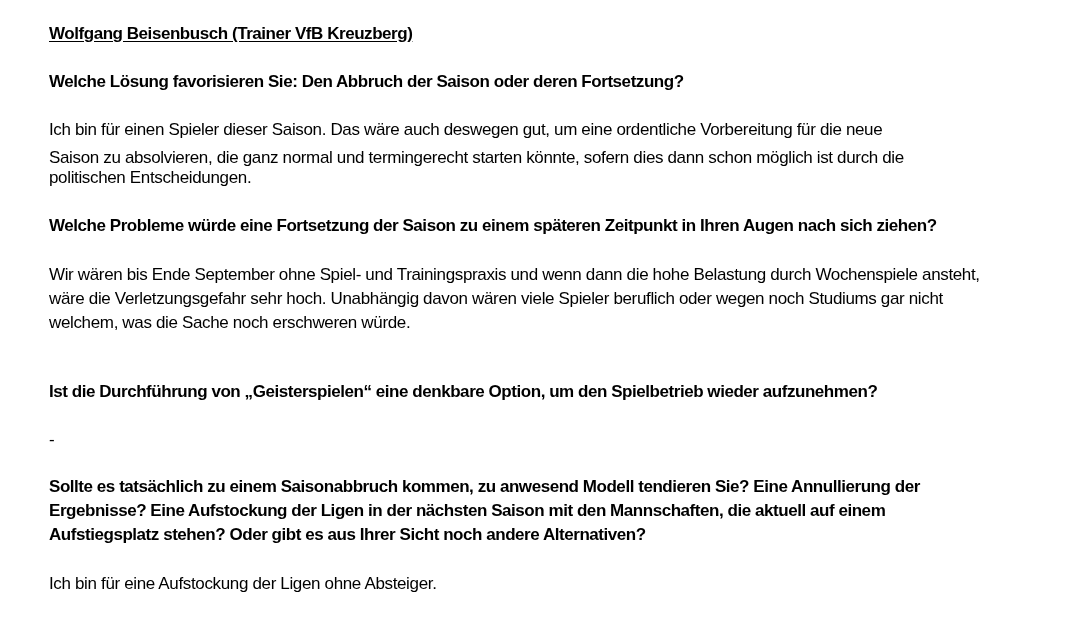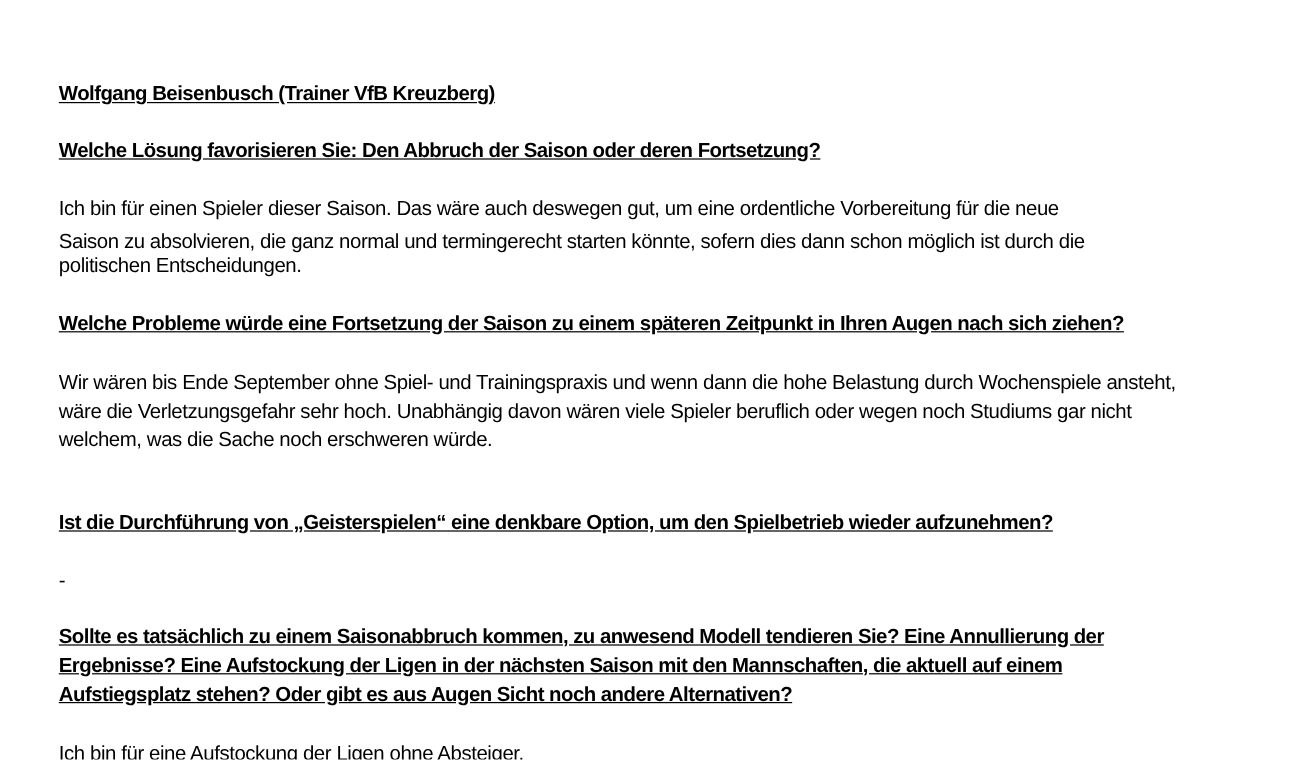--- a/index.html
+++ b/index.html
@@ -4,23 +4,23 @@
   <style>
     html, body { margin: 0; padding: 0; background: #ffffff; }
     body {
       width: 1074px; height: 633px; overflow: hidden; position: relative;
       font-family: "Liberation Sans", "DejaVu Sans", sans-serif;
       color: #000000;
     }
     .doc { position: absolute; left: 49px; top: 0; width: 1010px; }
     .line {
       position: absolute; left: 0; white-space: nowrap;
-      font-size: 17px; letter-spacing: -0.35px; line-height: 24px; margin-top: 44px;
+      font-size: 17px; letter-spacing: -0.35px; line-height: 24px;
     }
-    .bold { font-weight: bold; letter-spacing: -0.45px; text-decoration: underline; }
+    .bold { font-weight: bold; letter-spacing: -0.45px; }
     .title { text-decoration: underline; text-underline-offset: 2px; }
   </style>
 </head>
 <body>
 
 <div class="doc">
   <div class="line bold title" style="top:22px">Wolfgang Beisenbusch (Trainer VfB Kreuzberg)</div>
 
   <div class="line bold" style="top:70px">Welche Lösung favorisieren Sie: Den Abbruch der Saison oder deren Fortsetzung?</div>
   <div class="line" style="top:118px">Ich bin für einen Spieler dieser Saison. Das wäre auch deswegen gut, um eine ordentliche Vorbereitung für die neue</div>
@@ -30,15 +30,15 @@
   <div class="line bold" style="top:214px">Welche Probleme würde eine Fortsetzung der Saison zu einem späteren Zeitpunkt in Ihren Augen nach sich ziehen?</div>
   <div class="line" style="top:263px">Wir wären bis Ende September ohne Spiel- und Trainingspraxis und wenn dann die hohe Belastung durch Wochenspiele ansteht,</div>
   <div class="line" style="top:287px">wäre die Verletzungsgefahr sehr hoch. Unabhängig davon wären viele Spieler beruflich oder wegen noch Studiums gar nicht</div>
   <div class="line" style="top:311px">welchem, was die Sache noch erschweren würde.</div>
 
   <div class="line bold" style="top:380px">Ist die Durchführung von „Geisterspielen“ eine denkbare Option, um den Spielbetrieb wieder aufzunehmen?</div>
   <div class="line" style="top:428px">-</div>
 
   <div class="line bold" style="top:475px">Sollte es tatsächlich zu einem Saisonabbruch kommen, zu anwesend Modell tendieren Sie? Eine Annullierung der</div>
   <div class="line bold" style="top:499px">Ergebnisse? Eine Aufstockung der Ligen in der nächsten Saison mit den Mannschaften, die aktuell auf einem</div>
-  <div class="line bold" style="top:523px">Aufstiegsplatz stehen? Oder gibt es aus Augen Sicht noch andere Alternativen?</div>
+  <div class="line bold" style="top:523px">Aufstiegsplatz stehen? Oder gibt es aus Ihrer Sicht noch andere Alternativen?</div>
   <div class="line" style="top:572px">Ich bin für eine Aufstockung der Ligen ohne Absteiger.</div>
 </div>
 
 </body></html>

